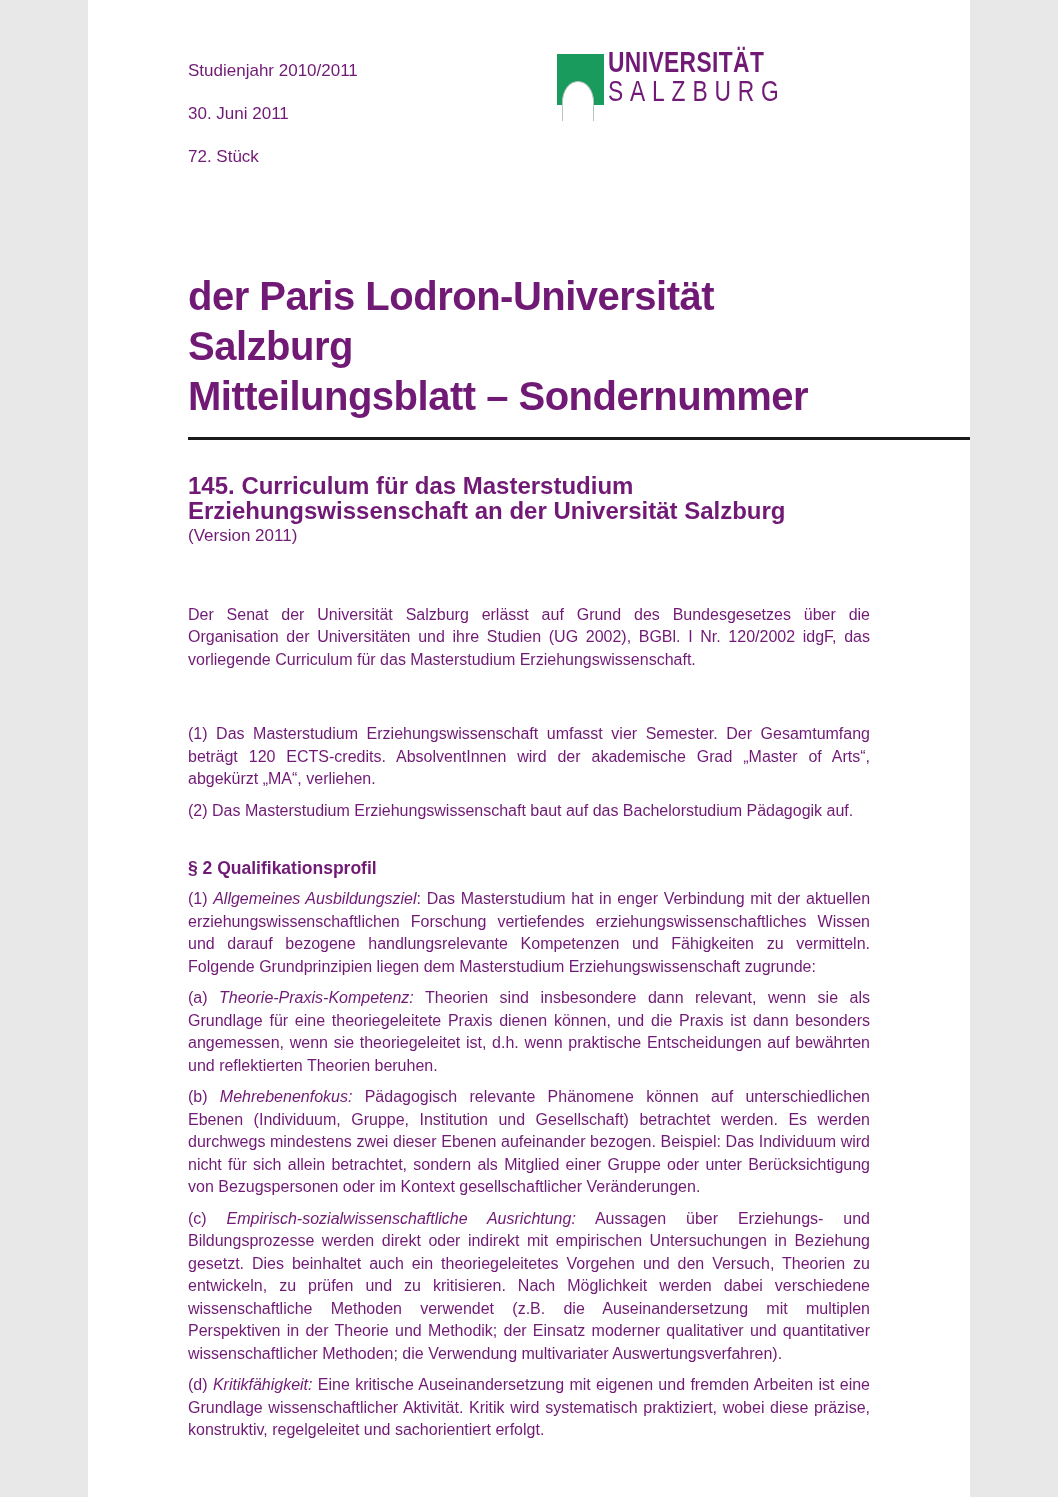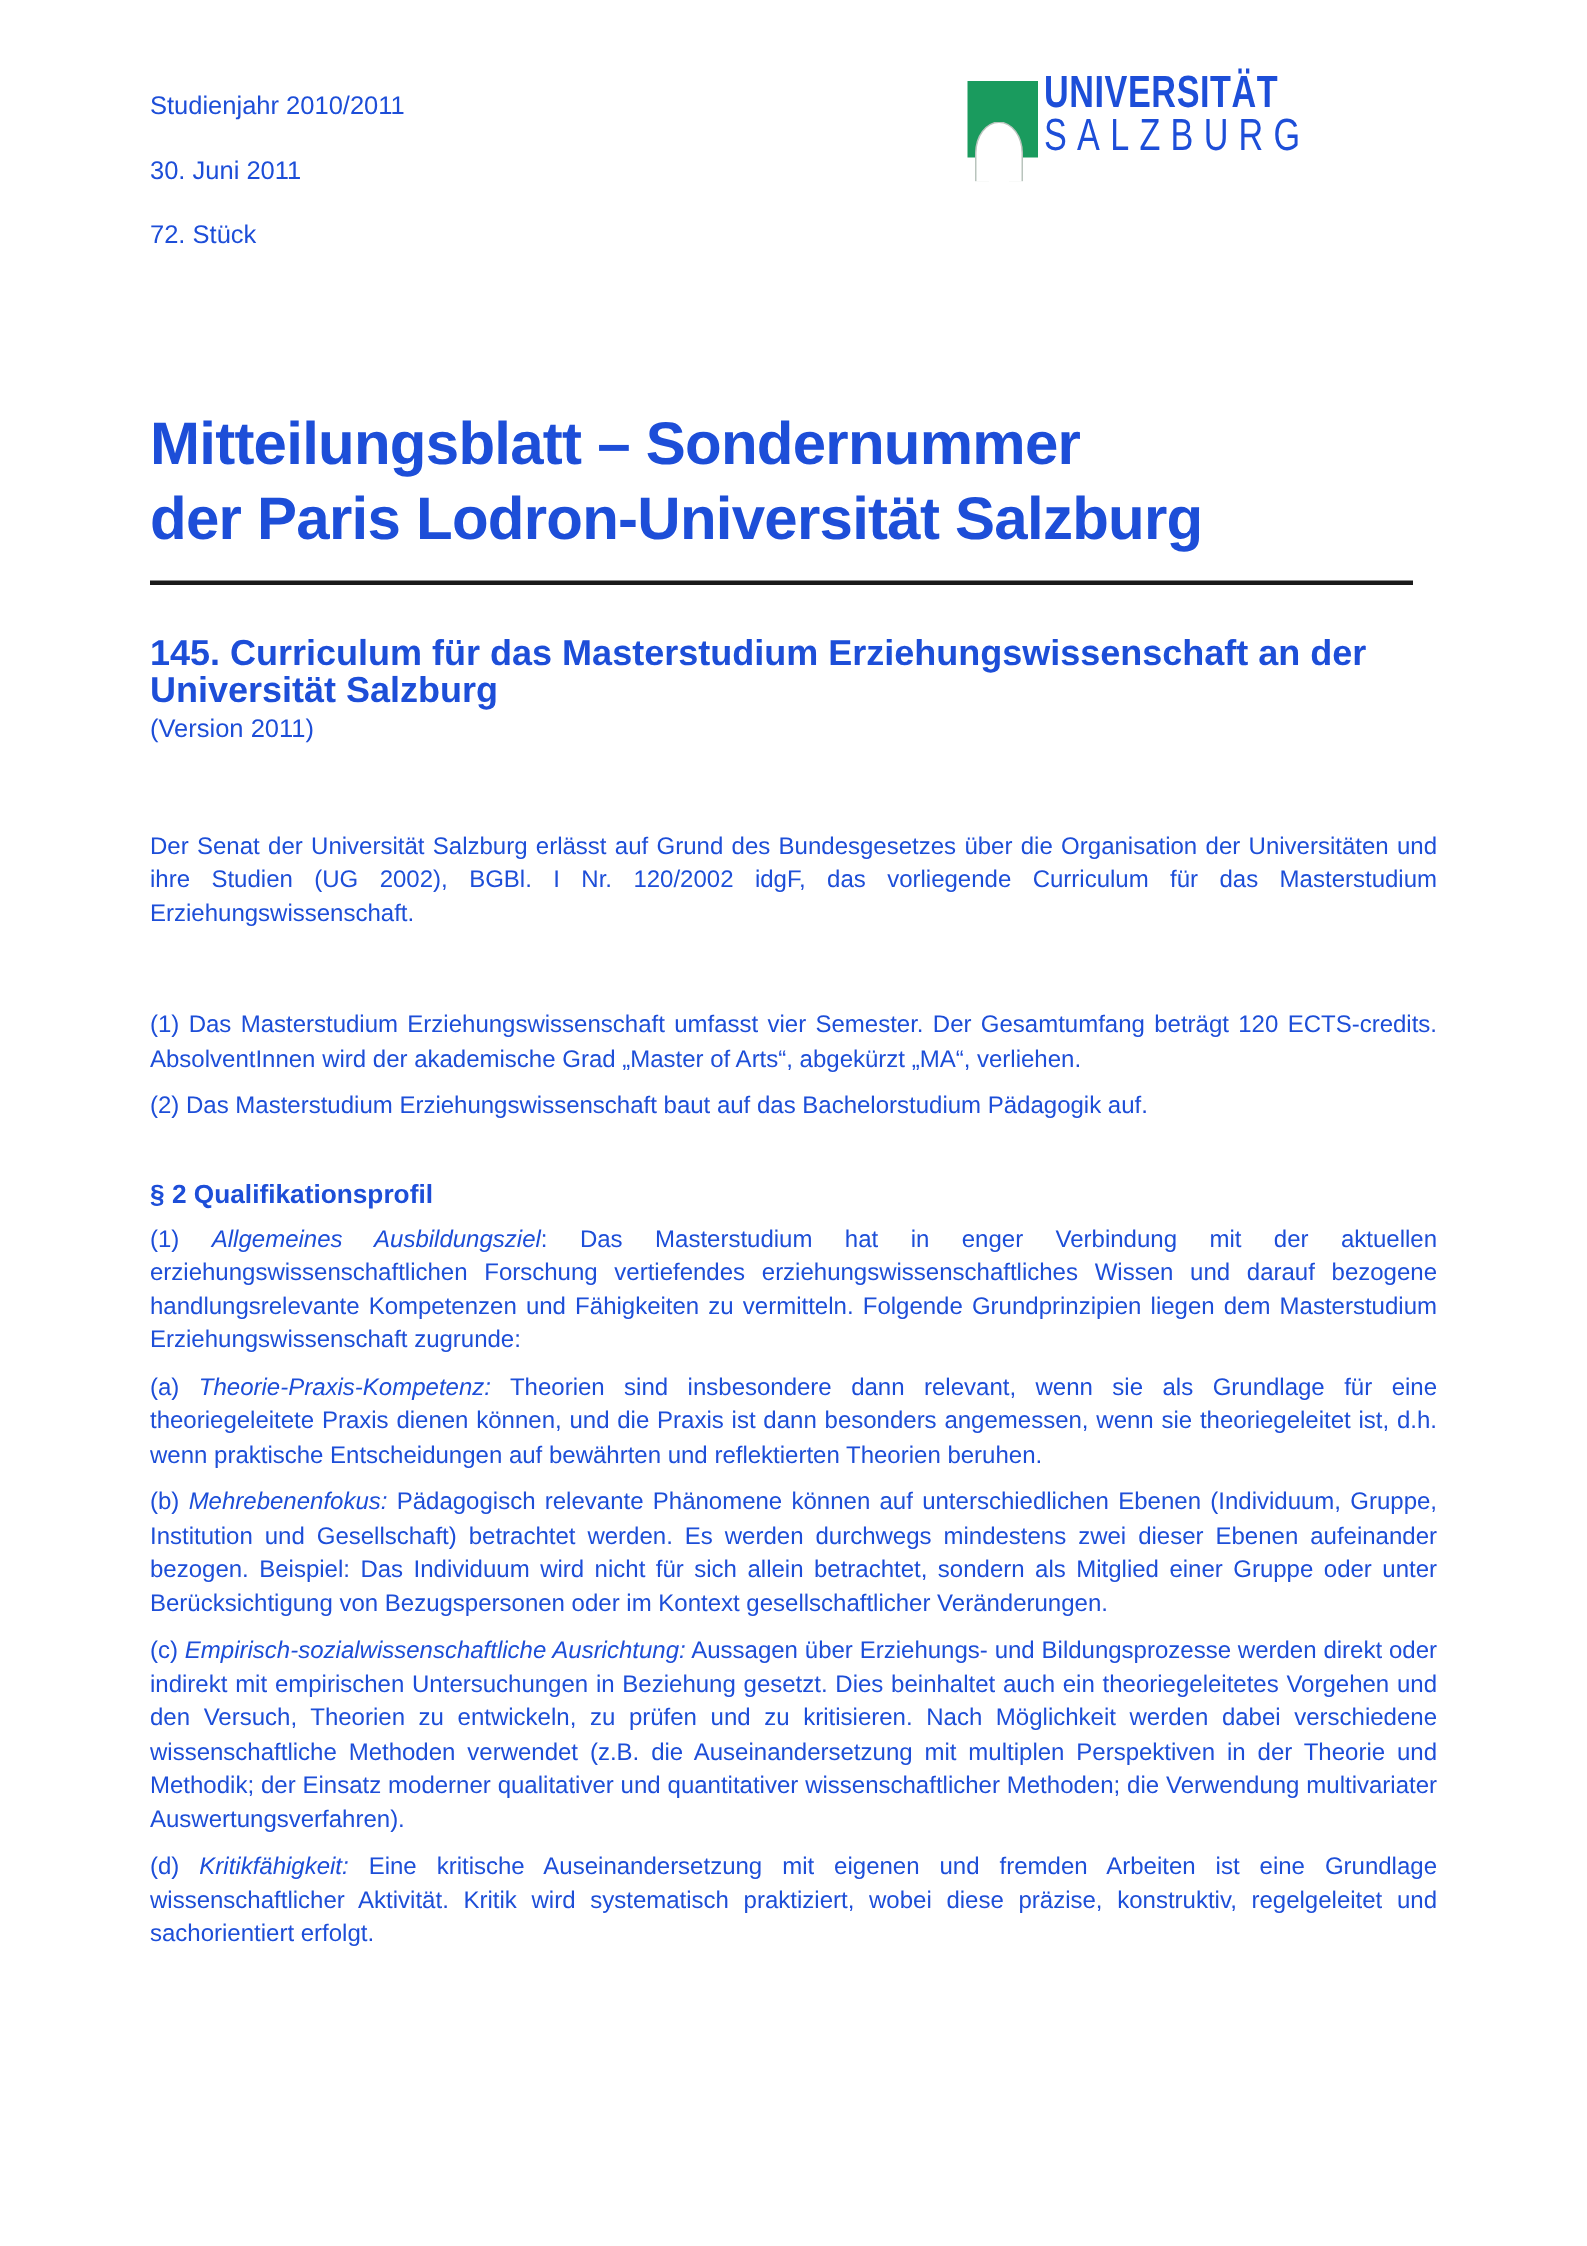--- a/index.html
+++ b/index.html
@@ -1,25 +1,25 @@
 <!DOCTYPE html>
 <html lang="de" style="--logo-green: #1a9b5e;"><head>
 <meta charset="utf-8">
 <style>
   html, body { margin: 0; padding: 0; background: #e8e8e8; }
   .page {
     position: relative;
-    width: 1058px;
+    width: 882px;
     height: 1497px;
     margin: 0 auto;
     background: #ffffff;
     box-sizing: border-box;
     padding: 38px 100px 0 100px;
     font-family: "Liberation Sans", "DejaVu Sans", sans-serif;
-    color: #1d4ed8;
+    color: #701a75;
     overflow: hidden;
   }
 
   
   .topbar { display: flex; justify-content: space-between; align-items: flex-start; }
   .issue-info { font-size: 17px; line-height: 21.5px; white-space: pre-line; }
 
   .logo { display: flex; align-items: flex-end; margin-right: 28px; margin-top: 9px; }
   .logo-mark {
     position: relative;
@@ -100,22 +100,22 @@
         <div class="logo-dome"></div>
       </div>
       <div class="logo-text">
         <div class="logo-line1">UNIVERSITÄT</div>
         <div class="logo-line2">SALZBURG</div>
       </div>
     </div>
   </div>
 
   <h1 class="doc-title">
+    <div>der Paris Lodron-Universität Salzburg</div>
     <div>Mitteilungsblatt – Sondernummer</div>
-    <div>der Paris Lodron-Universität Salzburg</div>
   </h1>
 
   <div class="title-divider"></div>
 
   <h2 class="article-heading">145. Curriculum für das Masterstudium Erziehungswissenschaft an der Universität Salzburg</h2>
   <div class="version-label">(Version 2011)</div>
 
   <p class="body-par intro-par">Der Senat der Universität Salzburg erlässt auf Grund des Bundesgesetzes über die Organisation der Universitäten und ihre Studien (UG 2002), BGBl. I Nr. 120/2002 idgF, das vorliegende Curriculum für das Masterstudium Erziehungswissenschaft.</p>
 
   <div>

